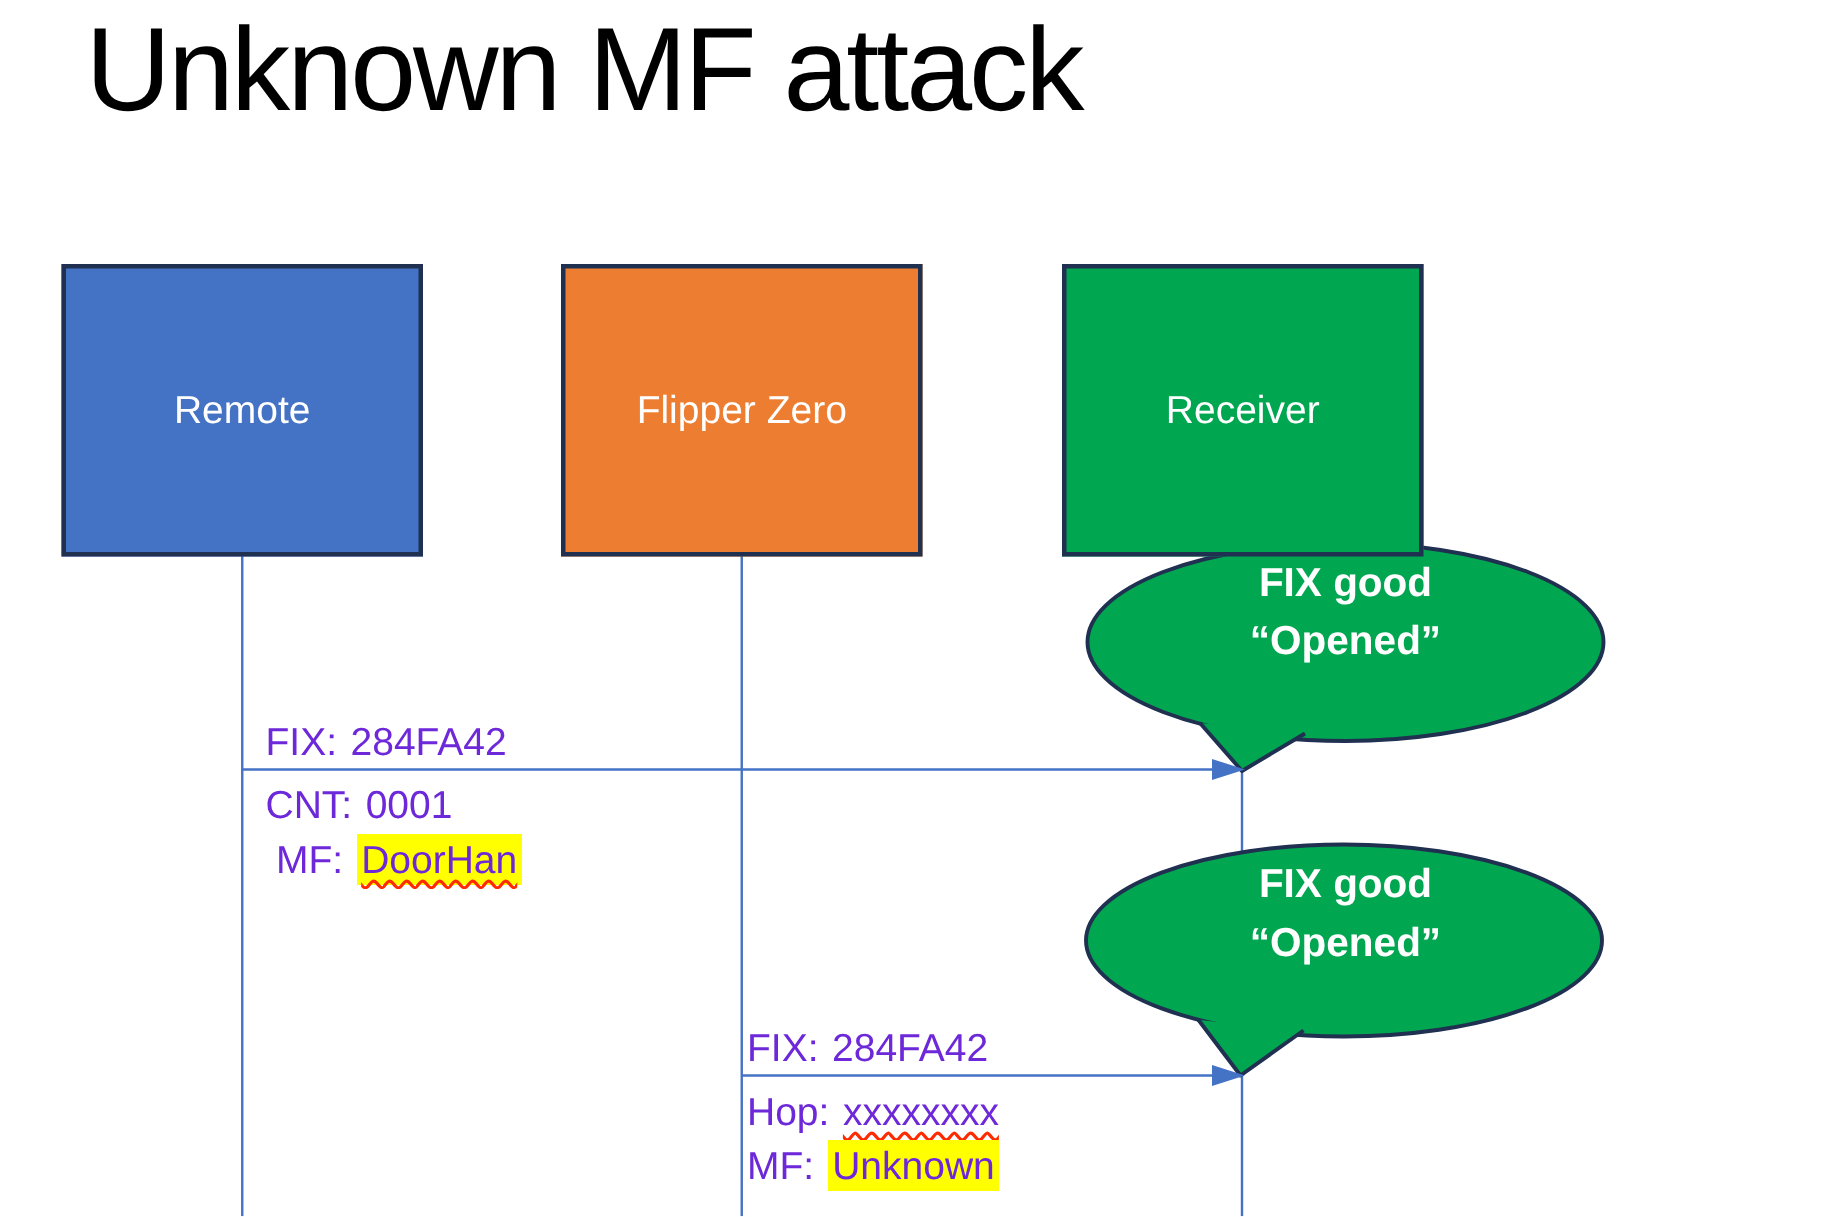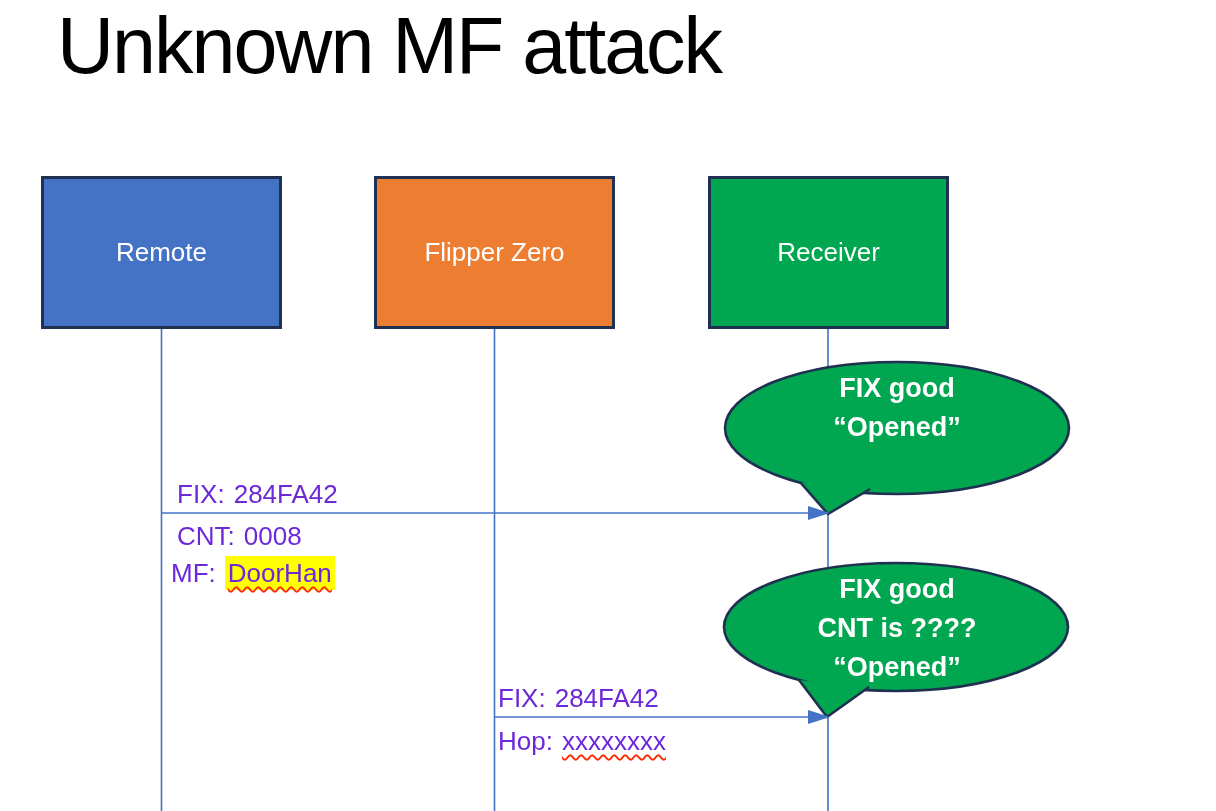--- a/index.html
+++ b/index.html
@@ -24,21 +24,21 @@
   }
   svg.connectors {
     position: absolute;
     left: 0; top: 0;
     width: 1216px; height: 811px;
   }
   .actor {
     position: absolute;
     top: 176px;
     width: 241px;
-    height: 153px;
+    height: 195px;
     box-sizing: border-box;
     border: 3px solid #1F3050;
     display: flex;
     align-items: center;
     justify-content: center;
     color: #ffffff;
     font-size: 26px;
   }
   .actor.remote   { left: 41px;  background: #4472C4; }
   .actor.flipper  { left: 374px; background: #ED7D31; }
@@ -109,36 +109,38 @@
     <span>Flipper Zero</span>
   </div>
   <div class="actor receiver" style="background: rgb(0, 166, 80); text-align: center;">
     <span>Receiver</span>
   </div>
 
   <div class="mrow" style="left:177px; top:478px">
     <span class="mlabel">FIX:</span><span class="mval">284FA42</span>
   </div>
   <div class="mrow" style="left:177px; top:520px">
-    <span class="mlabel">CNT:</span><span class="mval">0008</span>
+    <span class="mlabel">CNT:</span><span class="mval">0001</span>
   </div>
-  <div class="mrow" style="left:171px; top:557px">
+  <div class="mrow" style="left:184px; top:557px">
     <span class="mlabel">MF:</span><span class="mval hl sq" style="background: rgb(255, 255, 0); text-decoration-color: rgb(255, 42, 0);">DoorHan</span>
   </div>
 
   <div class="mrow" style="left:498px; top:682px">
     <span class="mlabel">FIX:</span><span class="mval">284FA42</span>
   </div>
   <div class="mrow" style="left:498px; top:725px">
     <span class="mlabel">Hop:</span><span class="mval sq" style="text-decoration-color: rgb(255, 42, 0);">xxxxxxxx</span>
   </div>
+  <div class="mrow" style="left:498px; top:761px">
+    <span class="mlabel">MF:</span><span class="mval hl" style="background: rgb(255, 255, 0);">Unknown</span>
+  </div>
 
   <div class="callout-text c1">
     <div>FIX good</div>
     <div>“Opened”</div>
   </div>
   <div class="callout-text c2">
     <div>FIX good</div>
-    <div>CNT is ????</div>
     <div>“Opened”</div>
   </div>
 
 </div>
 
 </body></html>

